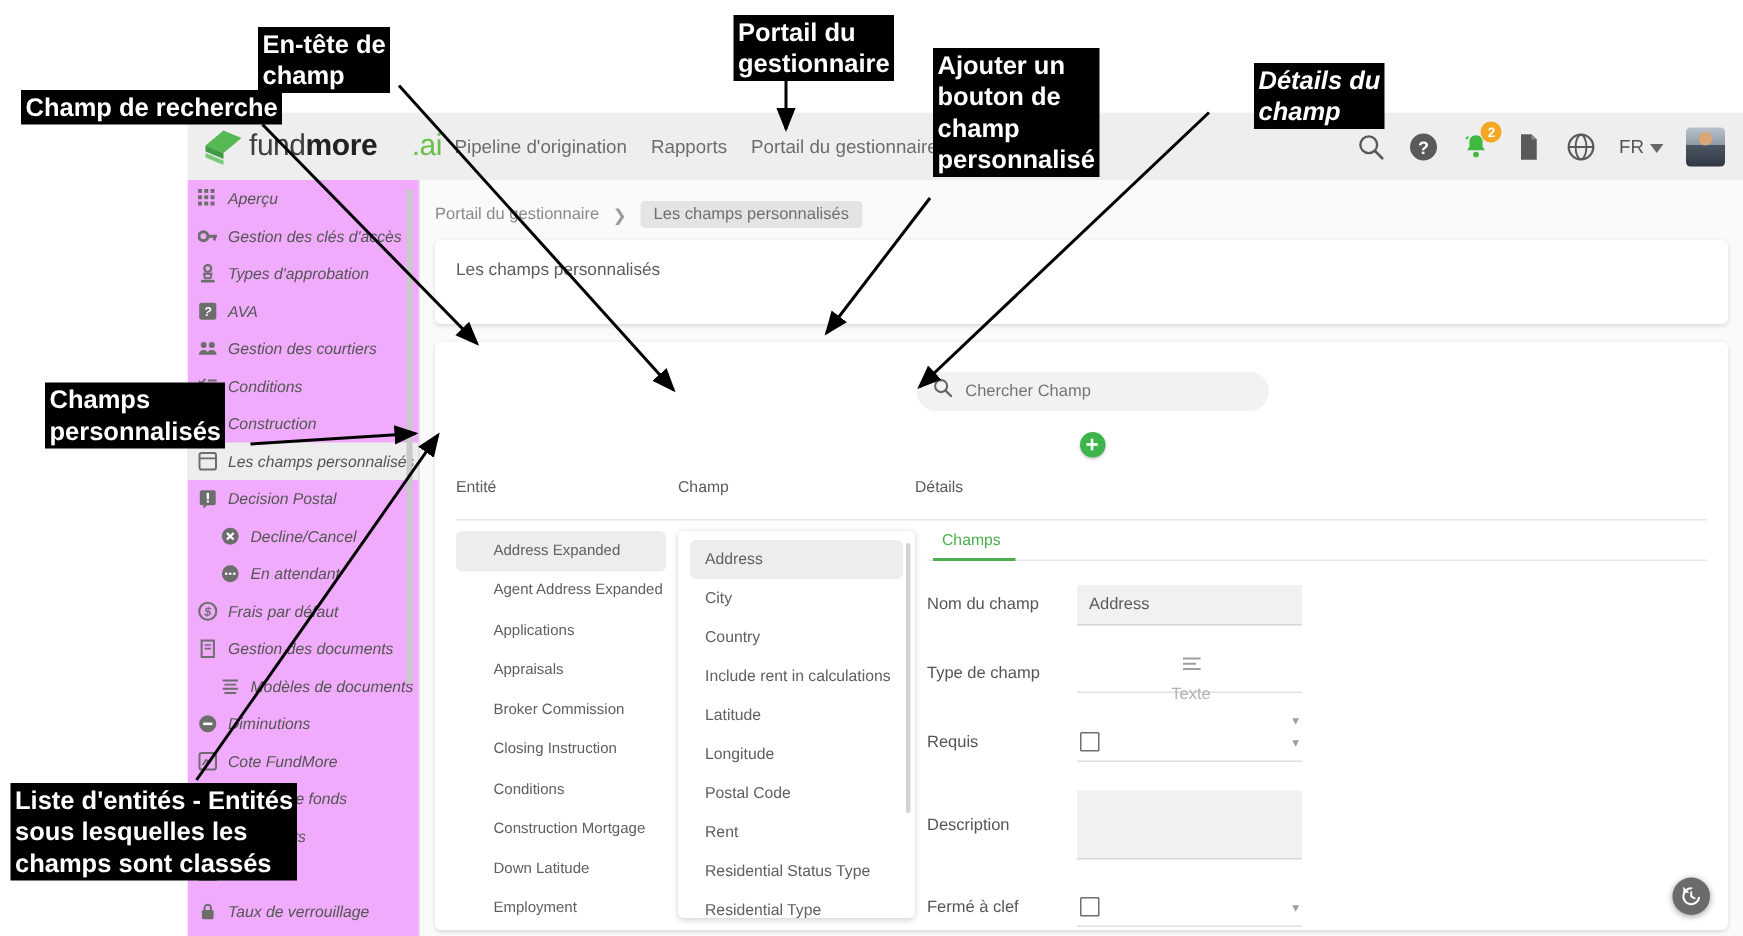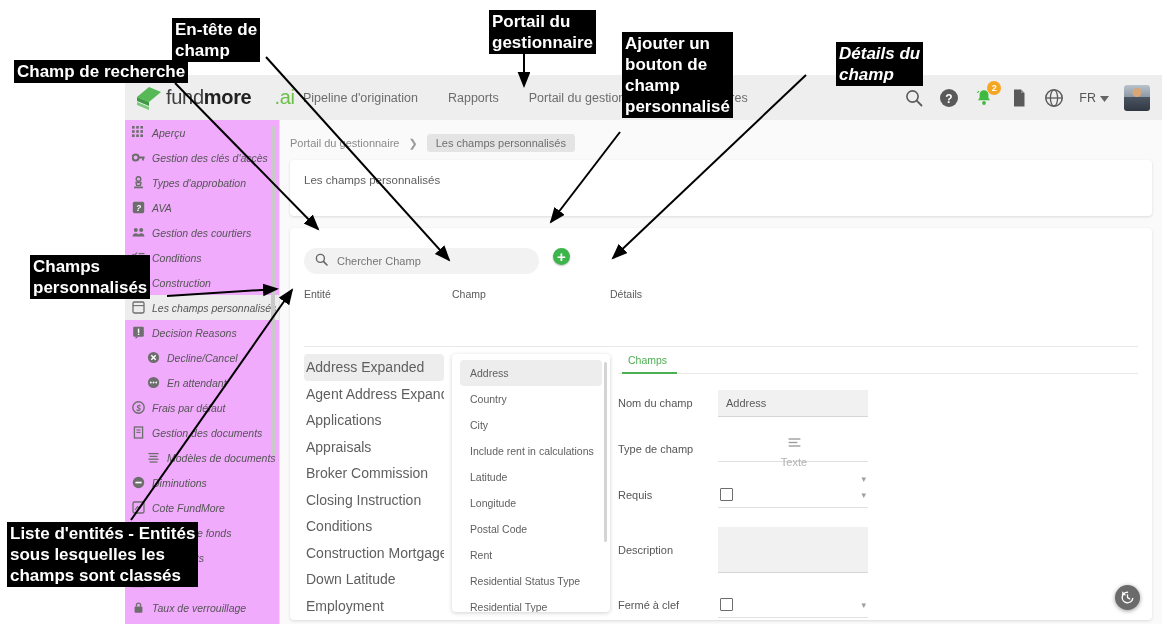--- a/index.html
+++ b/index.html
@@ -27,21 +27,21 @@
     position:absolute; left:0; top:0; width:1037px; height:45px;
     background:#eeeeee;
     display:flex; align-items:center;
   }
   .logo-wrap { display:flex; align-items:center; padding-left:10px; width:170px; }
   .logo-mark { width:28px; height:26px; position:relative; flex:none; margin-right:3px;}
   .logo-text { font-size:20px; color:#3f3f3f; letter-spacing:-0.3px; white-space:nowrap;}
   .logo-text b { font-weight:bold; color:#222; }
   .logo-text .ai { color:#6cc04a;margin-left:23px; }
 
-  .nav { display:flex; align-items:center; gap:30px; margin-left:8px; }
+  .nav { display:flex; align-items:center; gap:16px; margin-left:8px; }
   .nav-item { font-size:12.5px; color:#6d6d6d; white-space:nowrap; cursor:pointer; }
 
   .top-right { margin-left:auto; display:flex; align-items:center; gap:15px; padding-right:12px; }
   .ic { width:20px; height:20px; display:block; }
   .badge {
     position:absolute; right:-7px; top:-7px;
     background:#f5a623; color:#fff; font-size:9px; font-weight:bold;
     width:14px; height:14px; border-radius:50%;
     display:flex; align-items:center; justify-content:center;
   }
@@ -90,21 +90,21 @@
   .crumb.current {
     background:#e4e4e4; color:#6f6f6f; padding:3px 9px; border-radius:3px;
   }
   .panel {
     position:absolute; left:10px; top:80px; width:862px; height:420px;
     background:#ffffff; border-radius:4px;
     box-shadow:0 1px 3px rgba(0,0,0,.13);
   }
   .panel-title { font-size:11.5px; color:#5d5d5d; padding:14px 0 0 14px; }
 
-  .searchrow { display:flex; align-items:flex-start; gap:14px; padding:20px 0 0 14px; }
+  .searchrow { display:flex; align-items:center; gap:14px; padding:20px 0 0 14px;flex-direction:column; }
   .searchbox {
     width:235px; height:26px; background:#f2f2f2; border-radius:14px;
     display:flex; align-items:center; padding:0 11px; gap:7px;
   }
   .searchbox input {
     border:none; background:transparent; outline:none;
     font-family:"Liberation Sans", sans-serif; font-size:11px; color:#8d8d8d; width:100%;
   }
   .addbtn {
     width:17px; height:17px; border-radius:50%; background:#3cb54a;
@@ -118,22 +118,22 @@
   #ch-entite { left:14px; }
   #ch-champ  { left:162px; }
   #ch-detail { left:320px; }
   .divider { position:absolute; left:14px; top:190px; width:834px; height:1px; background:#e8e8e8; }
 
   
   .entcol {
     position:absolute; left:14px; top:200px; width:140px; height:205px; overflow:hidden;
   }
   .ent-item {
-    height:26.5px; display:flex; align-items:center; padding-left:2px;
-    font-size:14px; color:#5f5f5f; border-radius:4px; cursor:pointer; white-space:nowrap;
+    height:26.5px; display:flex; align-items:center; padding-left:25px;
+    font-size:10px; color:#5f5f5f; border-radius:4px; cursor:pointer; white-space:nowrap;
   }
   .ent-item.active { background:#ededed; }
 
   
   .fieldcol {
     position:absolute; left:162px; top:200px; width:158px; height:200px;
     background:#fff; border-radius:4px; box-shadow:0 1px 4px rgba(0,0,0,.18);
     overflow:hidden; padding-top:6px;
   }
   .fld-item {
@@ -335,21 +335,21 @@
           </svg></span>
       <span>Les champs personnalisés</span>
     </div>
     <div class="side-item">
       <span class="side-ic"><svg viewBox="0 0 13 13">
             <rect x="1.2" y="0.8" width="10.6" height="10" rx="1.3" fill="#6d6d6d"></rect>
             <polygon points="3.6,10.8 6.4,10.8 3.6,13" fill="#6d6d6d"></polygon>
             <rect x="5.8" y="2.6" width="1.5" height="4.2" fill="#fff"></rect>
             <rect x="5.8" y="7.6" width="1.5" height="1.4" fill="#fff"></rect>
           </svg></span>
-      <span>Decision Reasons</span>
+      <span>Decision Postal</span>
     </div>
     <div class="side-item sub">
       <span class="side-ic"><svg viewBox="0 0 13 13">
             <circle cx="6.5" cy="6.5" r="5.6" fill="#6d6d6d"></circle>
             <line x1="4.3" y1="4.3" x2="8.7" y2="8.7" stroke="#fff" stroke-width="1.5"></line>
             <line x1="8.7" y1="4.3" x2="4.3" y2="8.7" stroke="#fff" stroke-width="1.5"></line>
           </svg></span>
       <span>Decline/Cancel</span>
     </div>
     <div class="side-item sub">
@@ -488,22 +488,22 @@
         <div class="ent-item">Closing Instruction</div>
         <div class="ent-item">Conditions</div>
         <div class="ent-item">Construction Mortgage</div>
         <div class="ent-item">Down Latitude</div>
         <div class="ent-item">Employment</div>
 
       </div>
 
       <div class="fieldcol" style="top:126px;height:258px;">
         <div class="fld-item active">Address</div>
+        <div class="fld-item">City</div>
         <div class="fld-item">Country</div>
-        <div class="fld-item">City</div>
         <div class="fld-item">Include rent in calculations</div>
         <div class="fld-item">Latitude</div>
         <div class="fld-item">Longitude</div>
         <div class="fld-item">Postal Code</div>
         <div class="fld-item">Rent</div>
         <div class="fld-item">Residential Status Type</div>
         <div class="fld-item">Residential Type</div>
         <div class="fld-scroll"></div>
       </div>
 

